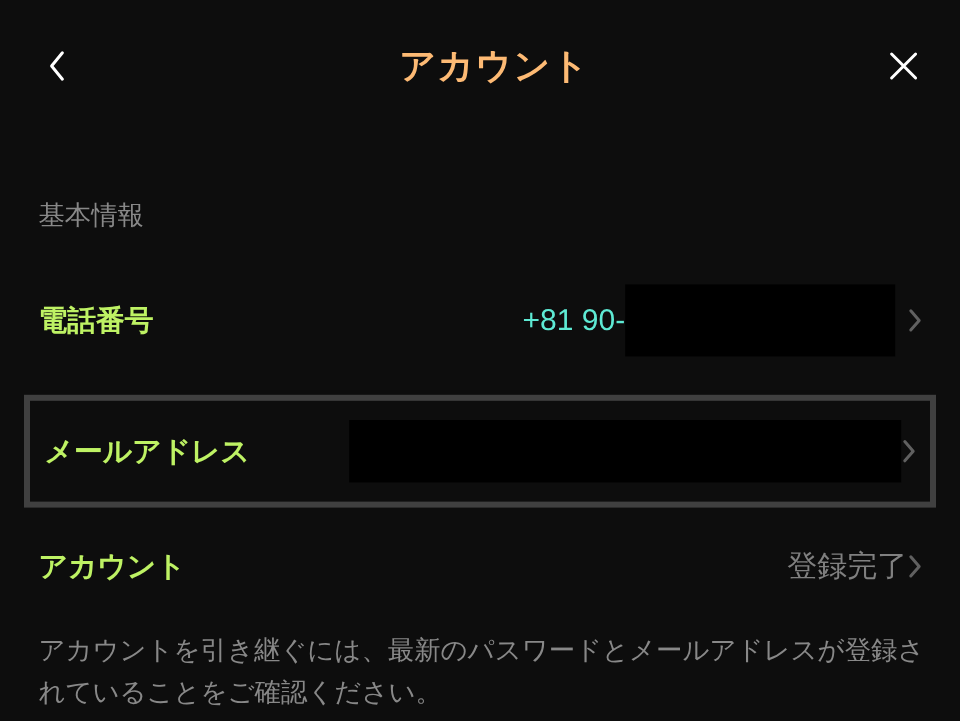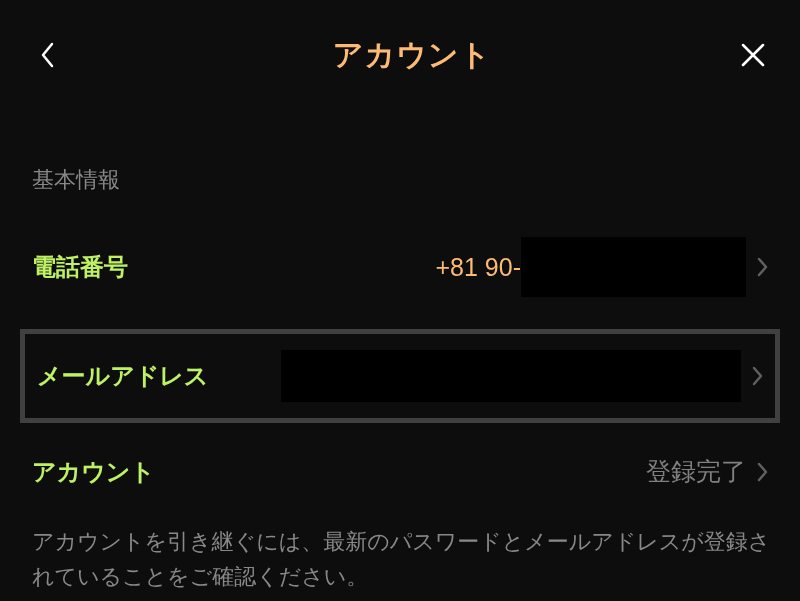--- a/index.html
+++ b/index.html
@@ -52,30 +52,29 @@
       cursor: pointer;
     }
     .row-label {
       font-size: 24px;
       font-weight: 700;
       color: #bef264;
     }
     .row-right {
       display: flex;
       align-items: center;
-      gap: 10px;
     }
     .row-value {
       font-size: 25px;
       color: #808080;
       font-weight: 400;
     }
     .row-value-part {
       font-size: 25px;
-      color: #fdba74;
+      color: #5eead4;
       font-weight: 400;
     }
     .redacted-box {
       background-color: #000000;
       width: 225px;
       height: 60px;
       display: inline-block;
     }
     .redacted-box-long {
       background-color: #000000;

